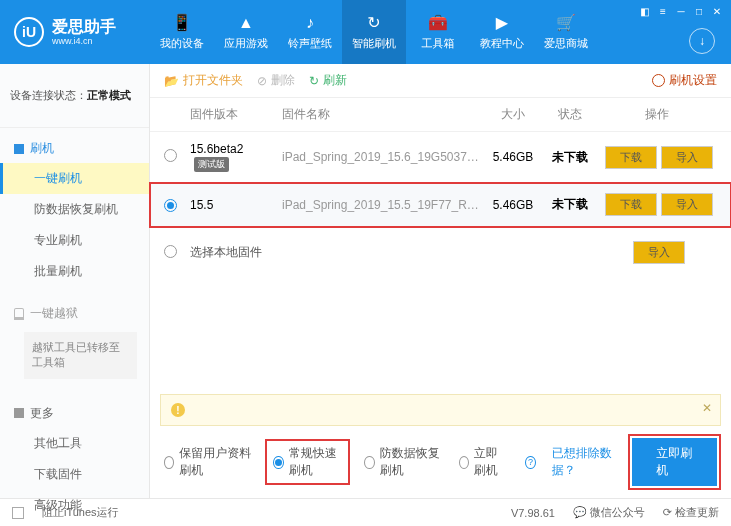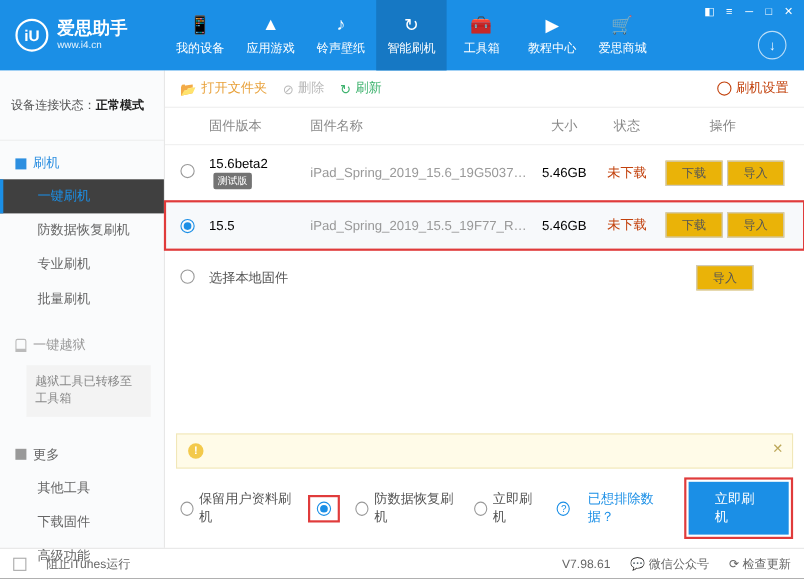--- a/index.html
+++ b/index.html
@@ -24,21 +24,21 @@
 .body { flex: 1; display: flex; min-height: 0; }
 .sidebar { width: 150px; background: #fafbfc; border-right: 1px solid #e7e7e7; display: flex; flex-direction: column; }
 .status-row { padding: 24px 10px; font-size: 11px; border-bottom: 1px solid #eee; color: #555; }
 .status-row b { color: #222; }
 .side-section { padding: 6px 0; }
 .side-head { display: flex; align-items: center; gap: 6px; padding: 6px 14px; color: #2d8fe0; font-size: 12px; }
 .side-head.gray { color: #999; }
 .side-head .sq { width: 10px; height: 10px; background: #2d8fe0; }
 .side-head.gray .lock { width: 10px; height: 12px; border: 1.5px solid #bbb; border-radius: 2px 2px 0 0; border-bottom: 3px solid #bbb; }
 .side-item { padding: 7px 10px 7px 34px; color: #666; cursor: pointer; font-size: 12px; position: relative; }
-.side-item.active { background: #404040; color: #1b8fe6; border-left: 3px solid #1b8fe6; padding-left: 31px; }
+.side-item.active { background: #fef9c3; color: #1b8fe6; border-left: 3px solid #1b8fe6; padding-left: 31px; }
 .side-note { margin: 4px 12px 8px 24px; padding: 8px; background: #f3f3f3; color: #888; font-size: 11px; line-height: 1.4; }
 .side-bottom { margin-top: auto; border-top: 1px solid #eee; }
 .chk-row { display: flex; align-items: center; gap: 6px; padding: 7px 10px; font-size: 11px; color: #666; }
 .chk { width: 12px; height: 12px; border: 1px solid #aaa; background: #fff; }
 
 
 .main { flex: 1; display: flex; flex-direction: column; min-width: 0; }
 .toolbar { height: 34px; display: flex; align-items: center; padding: 0 14px; border-bottom: 1px solid #eee; gap: 14px; font-size: 12px; color: #666; }
 .tool-link { display: flex; align-items: center; gap: 4px; cursor: pointer; }
 .tool-link.orange { color: #e8a13a; }
@@ -57,21 +57,21 @@
 .col-ops { width: 120px; text-align: center; }
 
 .fw-list { }
 .fw-row { display: flex; align-items: center; padding: 10px 14px; font-size: 12px; border-bottom: 1px solid #f5f5f5; }
 .fw-row.selected { background: #f7f9fb; outline: 2px solid #e03b3b; outline-offset: -1px; }
 .radio { width: 13px; height: 13px; border: 1.5px solid #999; border-radius: 50%; display: inline-flex; align-items: center; justify-content: center; }
 .radio.on { border-color: #1b8fe6; }
 .radio.on::after { content: ""; width: 7px; height: 7px; background: #1b8fe6; border-radius: 50%; }
 .beta-tag { display: inline-block; background: #737373; color: #fff; font-size: 9px; padding: 1px 4px; border-radius: 2px; margin-left: 4px; }
 .fname { color: #999; white-space: nowrap; overflow: hidden; text-overflow: ellipsis; }
-.state-warn { color: #c2410c; }
+.state-warn { color: #000000; font-weight: bold; }
 .op-btn { display: inline-block; border: 1px solid #ccc; background: #eab308; color: #555; padding: 3px 14px; font-size: 11px; cursor: pointer; margin-left: 4px; }
 
 .local-row { display: flex; align-items: center; padding: 14px 14px; font-size: 12px; color: #555; }
 .local-row .col-ops { }
 
 .warn-bar { margin: 0 10px; background: #fffbe8; border: 1px solid #f1e7b8; padding: 8px 10px; display: flex; align-items: center; gap: 8px; color: #8a7a2a; font-size: 12px; position: relative; }
 .warn-ico { width: 14px; height: 14px; background: #f3c94b; border-radius: 50%; color: #fff; display: flex; align-items: center; justify-content: center; font-size: 10px; font-weight: bold; }
 .warn-close { position: absolute; right: 8px; top: 6px; color: #bda85a; cursor: pointer; }
 
 .opts-bar { padding: 12px 14px; display: flex; align-items: center; gap: 16px; font-size: 12px; color: #555; }
@@ -243,20 +243,21 @@
         <span class="warn-close">✕</span>
       </div>
 
       <div class="opts-bar">
         <label class="opt">
             <span class="radio"></span>
             <span>保留用户资料刷机</span>
           </label>
         <label class="opt boxed">
             <span class="radio on"></span>
+            <span>常规快速刷机</span>
           </label>
         <label class="opt">
             <span class="radio"></span>
             <span>防数据恢复刷机</span>
           </label>
         <label class="opt">
             <span class="radio"></span>
             <span>立即刷机</span>
           </label>
         <span class="qmark">?</span>

